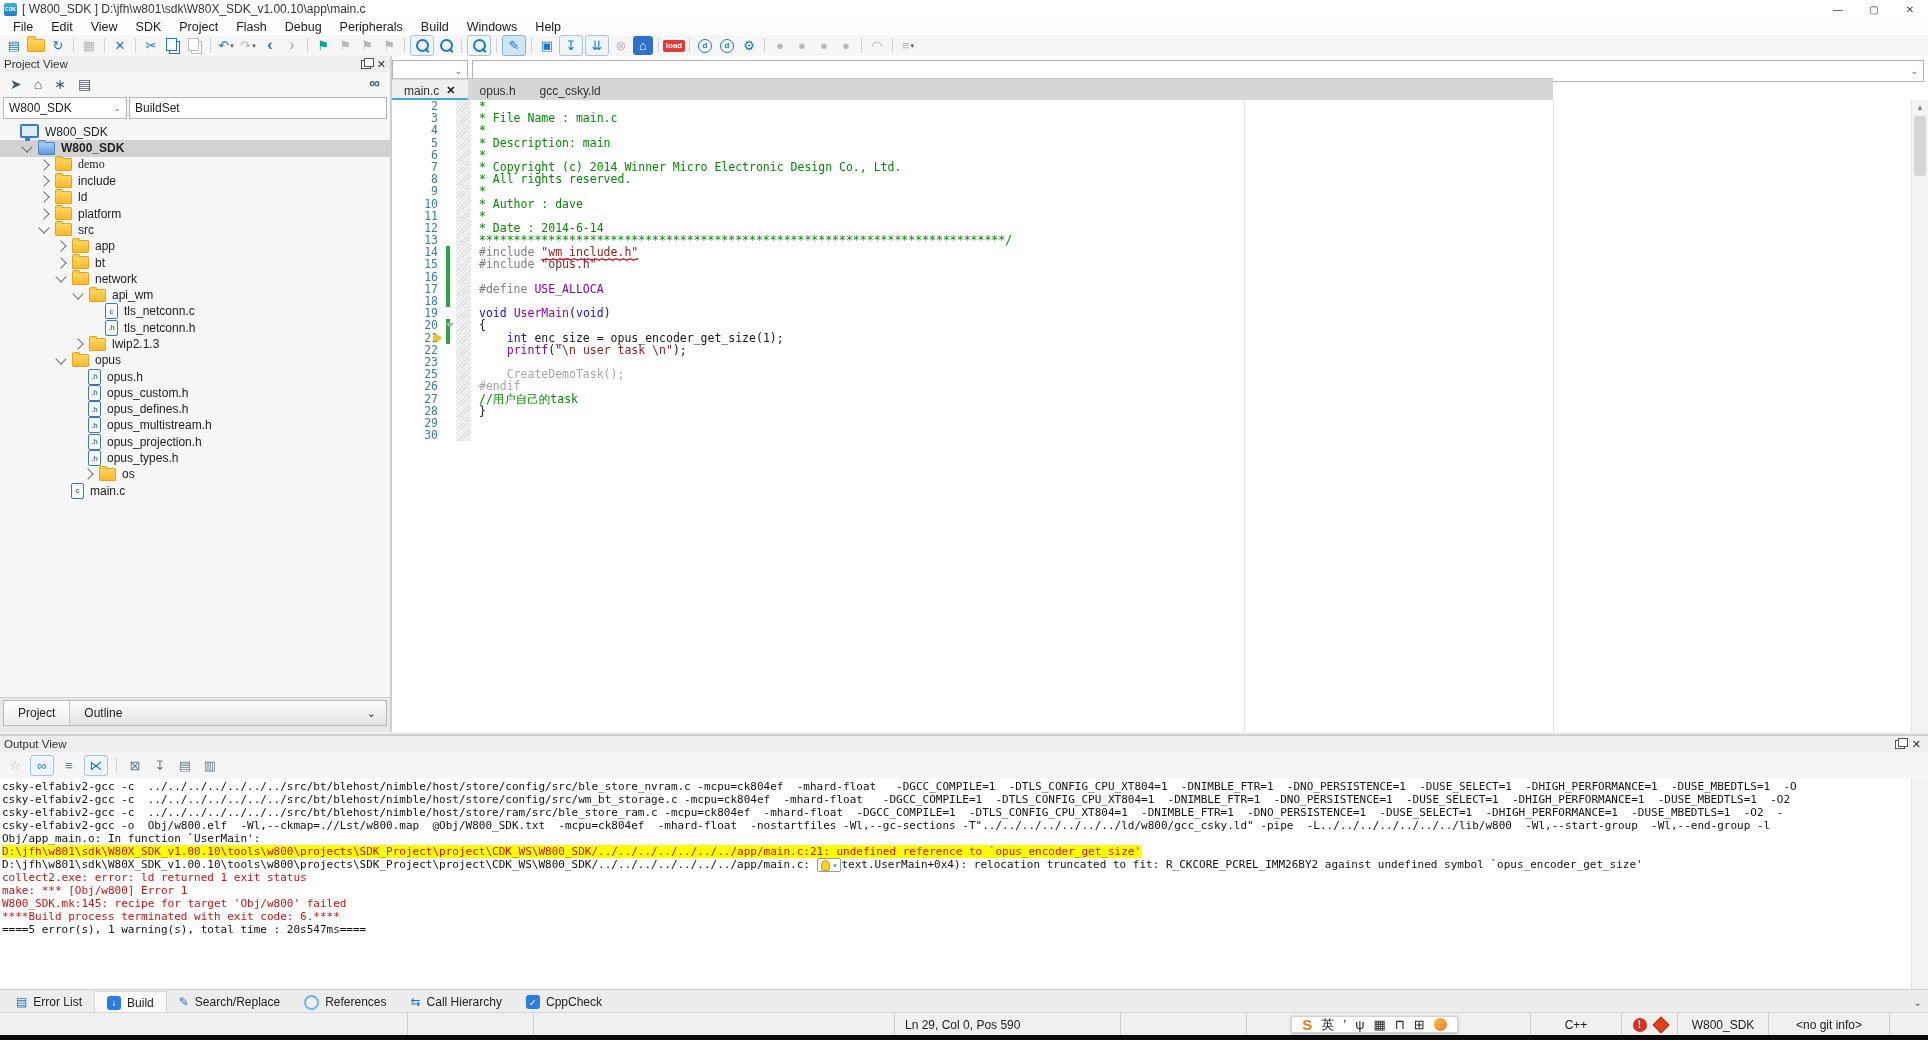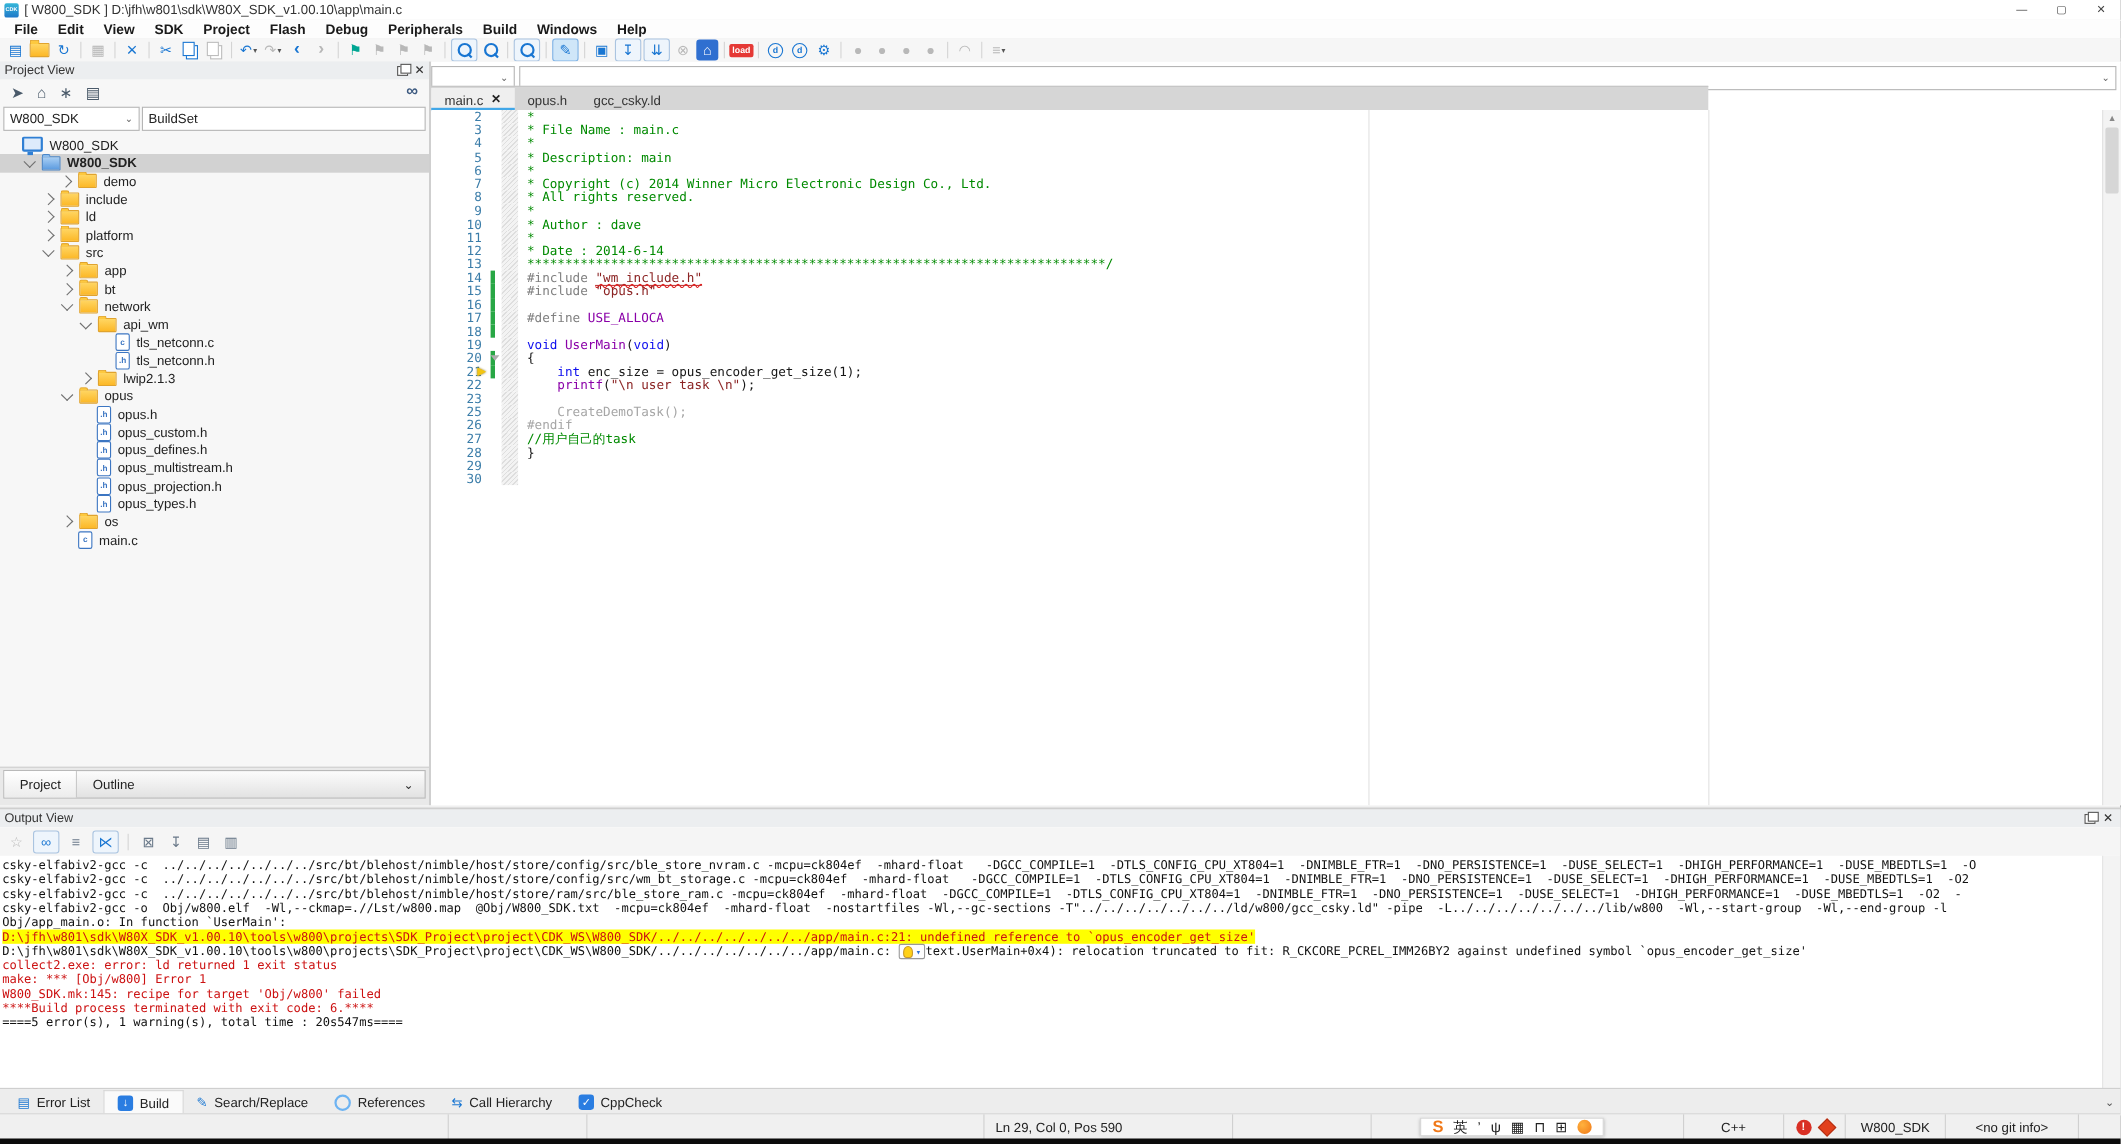--- a/index.html
+++ b/index.html
@@ -6,21 +6,21 @@
   #app{position:relative;width:1928px;height:1040px;background:#f0f0f0;overflow:hidden;
        font-family:"Liberation Sans",sans-serif;color:#222;}
   
   #titlebar{position:absolute;left:0;top:0;right:0;height:18px;background:#ffffff;display:flex;align-items:center;border-bottom:1px solid #ececec;}
   .appico{width:13px;height:13px;margin:0 5px 0 4px;border-radius:2px;background:linear-gradient(#35b7d9,#1f78c8);
           color:#fff;font-size:5px;font-weight:bold;display:flex;align-items:center;justify-content:center;}
   #titletext{font-size:12px;color:#333;white-space:nowrap;}
   #winbtns{margin-left:auto;display:flex;height:18px;}
   .winbtn{width:36px;height:18px;display:flex;align-items:center;justify-content:center;font-size:10px;color:#444;}
   
-  #menubar{position:absolute;left:0;top:18px;right:0;height:17px;background:#fdfdfd;display:flex;align-items:center;padding-left:4px;border-bottom:1px solid #ececec;font-weight:bold;}
+  #menubar{position:absolute;left:0;top:18px;right:0;height:17px;background:#fdfdfd;display:flex;align-items:center;padding-left:4px;border-bottom:1px solid #ececec;}
   .menu-item{font-size:12.5px;padding:0 9px;color:#1a1a1a;}
   
   #toolbar{position:absolute;left:0;top:35px;right:0;height:21px;background:#f6f6f6;border-bottom:1px solid #d9d9d9;display:flex;align-items:center;padding-left:3px;}
   .tbi{width:20px;height:19px;display:flex;align-items:center;justify-content:center;border-radius:3px;position:relative;margin:0 1px;}
   .tbi .g{font-size:13px;line-height:1;}
   .tbi .g.big{font-size:16px;font-weight:bold;margin-top:-2px;}
   .tbi.box{border:1px solid #aac4e0;background:#eef5fc;width:22px;}
   .tbi.act{border:1px solid #7fb2e5;background:#cfe6f8;width:22px;}
   .tbi .dd{font-size:7px;color:#555;margin-left:1px;}
   .tsep{width:1px;height:15px;background:#d4d4d4;margin:0 4px;}
@@ -312,21 +312,21 @@
           <div class="trow" style="padding-left: 6px;">
             <span class="xp none"></span>
             <span class="comp-ico"></span>
             <span class="tlabel">W800_SDK</span>
           </div>
           <div class="trow sel" style="padding-left: 23px;">
             <span class="xp open"></span>
             <span class="fold-ico blue"></span>
             <span class="tlabel">W800_SDK</span>
           </div>
-          <div class="trow" style="padding-left: 56px;">
+          <div class="trow" style="padding-left: 40px; font-family: Liberation Serif, serif;">
             <span class="xp closed"></span>
             <span class="fold-ico"></span>
             <span class="tlabel">demo</span>
           </div>
           <div class="trow" style="padding-left: 40px;">
             <span class="xp closed"></span>
             <span class="fold-ico"></span>
             <span class="tlabel">include</span>
           </div>
           <div class="trow" style="padding-left: 40px;">
@@ -407,21 +407,21 @@
           <div class="trow" style="padding-left: 74px;">
             <span class="xp none"></span>
             <span class="file-ico">.h</span>
             <span class="tlabel">opus_projection.h</span>
           </div>
           <div class="trow" style="padding-left: 74px;">
             <span class="xp none"></span>
             <span class="file-ico">.h</span>
             <span class="tlabel">opus_types.h</span>
           </div>
-          <div class="trow" style="padding-left: 57px;">
+          <div class="trow" style="padding-left: 84px;">
             <span class="xp closed"></span>
             <span class="fold-ico"></span>
             <span class="tlabel">os</span>
           </div>
           <div class="trow" style="padding-left: 57px;">
             <span class="xp none"></span>
             <span class="file-ico">c</span>
             <span class="tlabel">main.c</span>
           </div>
         </div>

